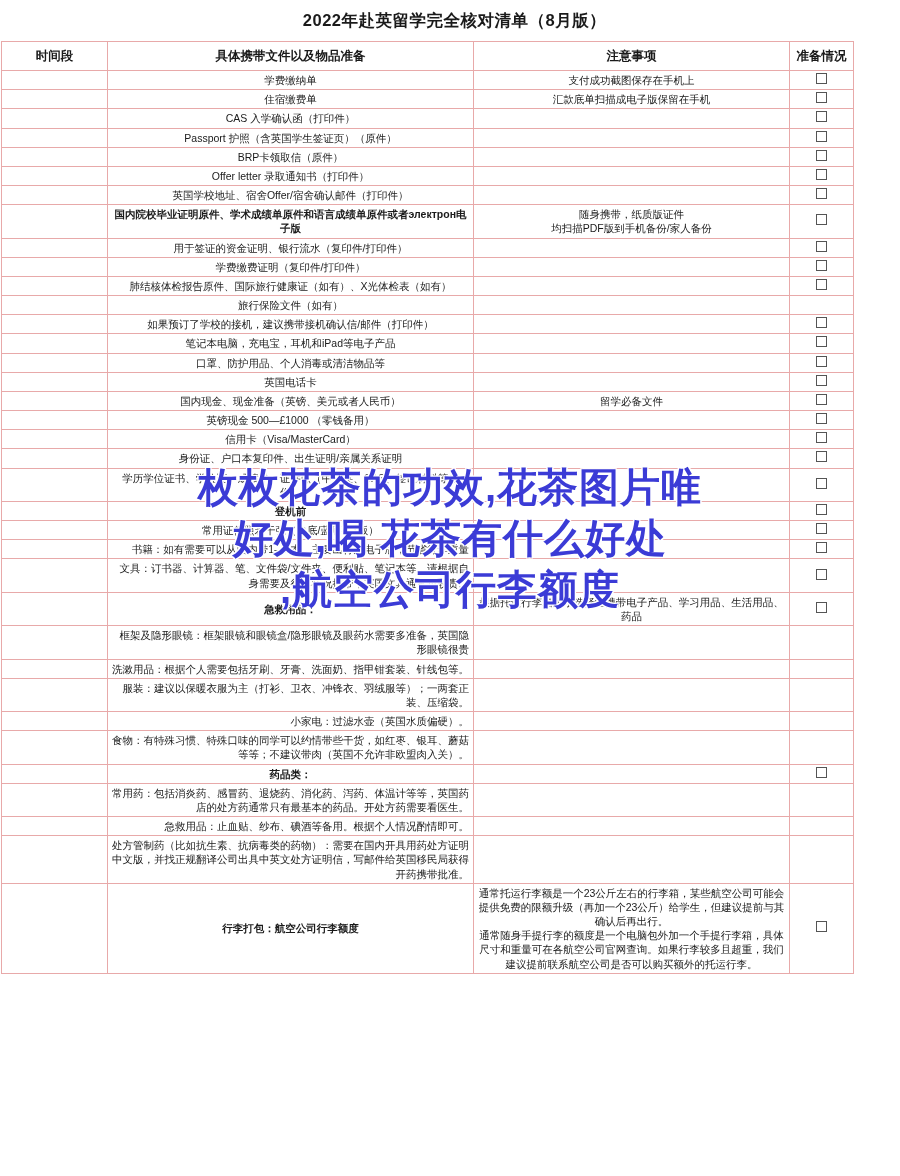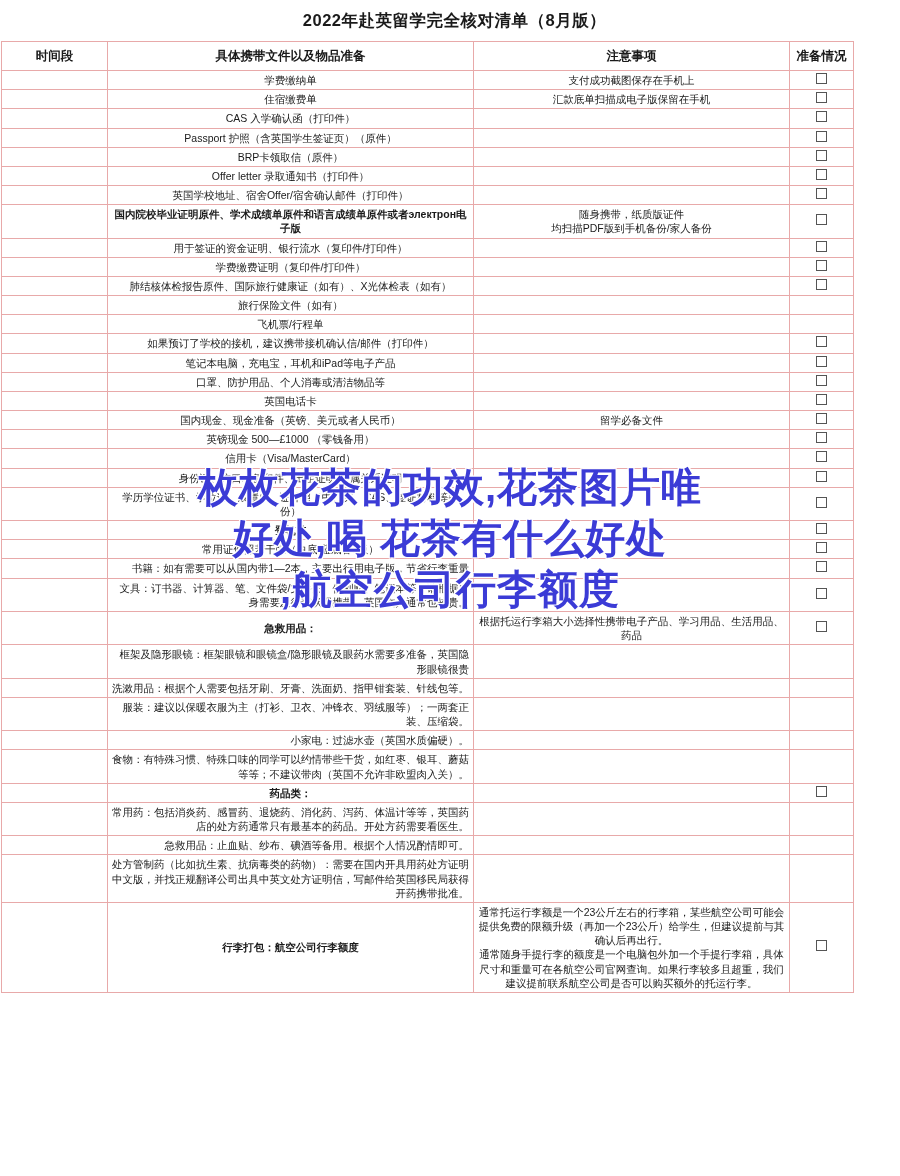--- a/index.html
+++ b/index.html
@@ -171,26 +171,20 @@
         <td class="c"><span class="chk"></span></td>
       </tr>
       <tr class="row-item">
         <td class="c"></td>
         <td class="c">旅行保险文件（如有）</td>
         <td class="note-cell"></td>
         <td class="c"></td>
       </tr>
       <tr class="row-item">
         <td class="c"></td>
-        <td class="c">飞机票/行程单</td>
-        <td class="note-cell"></td>
-        <td class="c"></td>
-      </tr>
-      <tr class="row-item">
-        <td class="c"></td>
         <td class="c">如果预订了学校的接机，建议携带接机确认信/邮件（打印件）</td>
         <td class="note-cell"></td>
         <td class="c"><span class="chk"></span></td>
       </tr>
       <tr class="row-item">
         <td class="c"></td>
         <td class="c">笔记本电脑，充电宝，耳机和iPad等电子产品</td>
         <td class="note-cell"></td>
         <td class="c"><span class="chk"></span></td>
       </tr>

